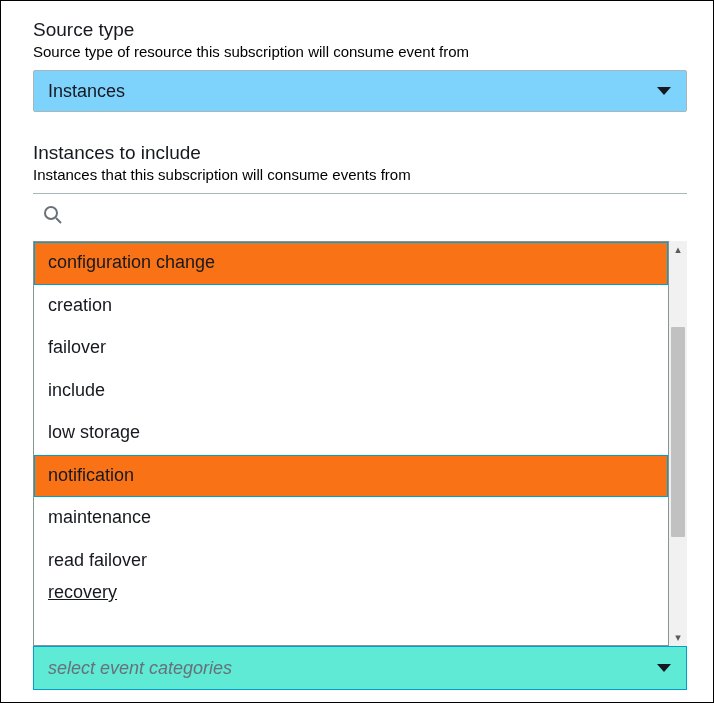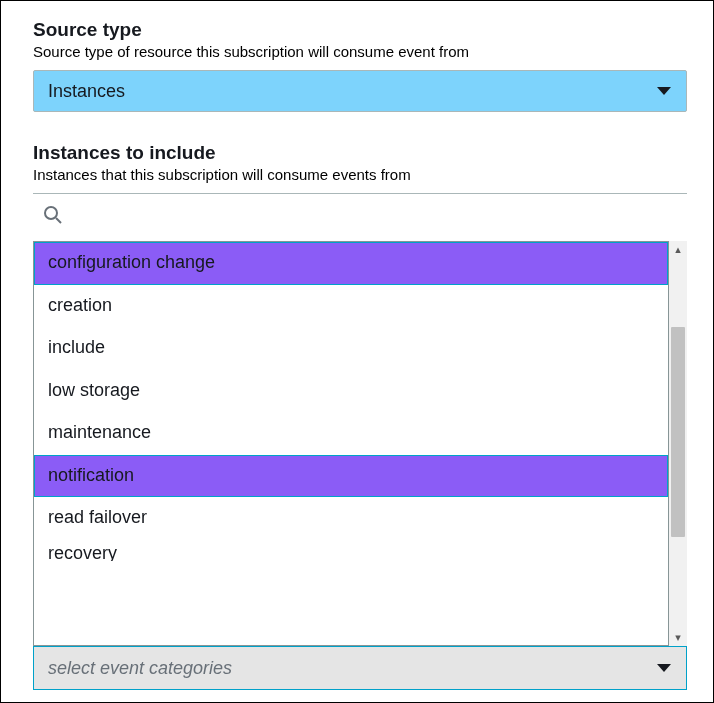--- a/index.html
+++ b/index.html
@@ -11,21 +11,21 @@
   .frame {
     width: 714px;
     height: 703px;
     border: 1px solid #000;
     padding: 18px 26px 0 32px;
     position: relative;
     overflow: hidden;
   }
   .field-label {
     font-size: 19px;
-    font-weight: 700;
+    font-weight: 400;
     color: #16191f;
     margin-bottom: 2px;
   }
   .field-desc {
     font-size: 15px;
     color: #000000;
     margin-bottom: 10px;
   }
   .select-wrap {
     position: relative;
@@ -89,29 +89,30 @@
     height: 42.5px;
     display: flex;
     align-items: center;
     padding-left: 14px;
     font-size: 18px;
     color: #16191f;
     cursor: pointer;
     border-bottom: 1px solid transparent;
   }
   .option.highlight {
-    background: #8b5cf6;
+    background: #f97316;
     outline: 1px solid #00a1c9;
     outline-offset: -1px;
   }
   .option.cut {
     height: 22px;
     overflow: hidden;
-    align-items: center;
+    align-items: flex-end;
     padding-top: 6px;
+    text-decoration: underline;
   }
 
   .scrollbar {
     width: 18px;
     background: #f1f1f1;
     display: flex;
     flex-direction: column;
     align-items: center;
     justify-content: space-between;
     padding: 3px 0;
@@ -142,21 +143,21 @@
   .bottom-select {
     margin-top: 0;
     width: 100%;
     height: 44px;
     border: 1px solid #00a1c9;
     display: flex;
     align-items: center;
     padding: 0 14px;
     position: relative;
     cursor: pointer;
-    background:#e5e5e5;
+    background:#5eead4;
   }
   .bottom-select .placeholder {
     font-size: 18px;
     font-style: italic;
     color: #687078;
   }
 </style>
 </head>
 <body>
 
@@ -190,30 +191,33 @@
 
   <div class="dropdown-area">
     <div class="option-list">
       <div class="option highlight">
           <span>configuration change</span>
         </div>
       <div class="option">
           <span>creation</span>
         </div>
       <div class="option">
+          <span>failover</span>
+        </div>
+      <div class="option">
           <span>include</span>
         </div>
       <div class="option">
           <span>low storage</span>
-        </div>
-      <div class="option">
-          <span>maintenance</span>
         </div>
       <div class="option highlight">
           <span>notification</span>
+        </div>
+      <div class="option">
+          <span>maintenance</span>
         </div>
       <div class="option">
           <span>read failover</span>
         </div>
       <div class="option cut">
           <span>recovery</span>
         </div>
     </div>
     <div class="scrollbar">
       <span class="arrow">▴</span>

